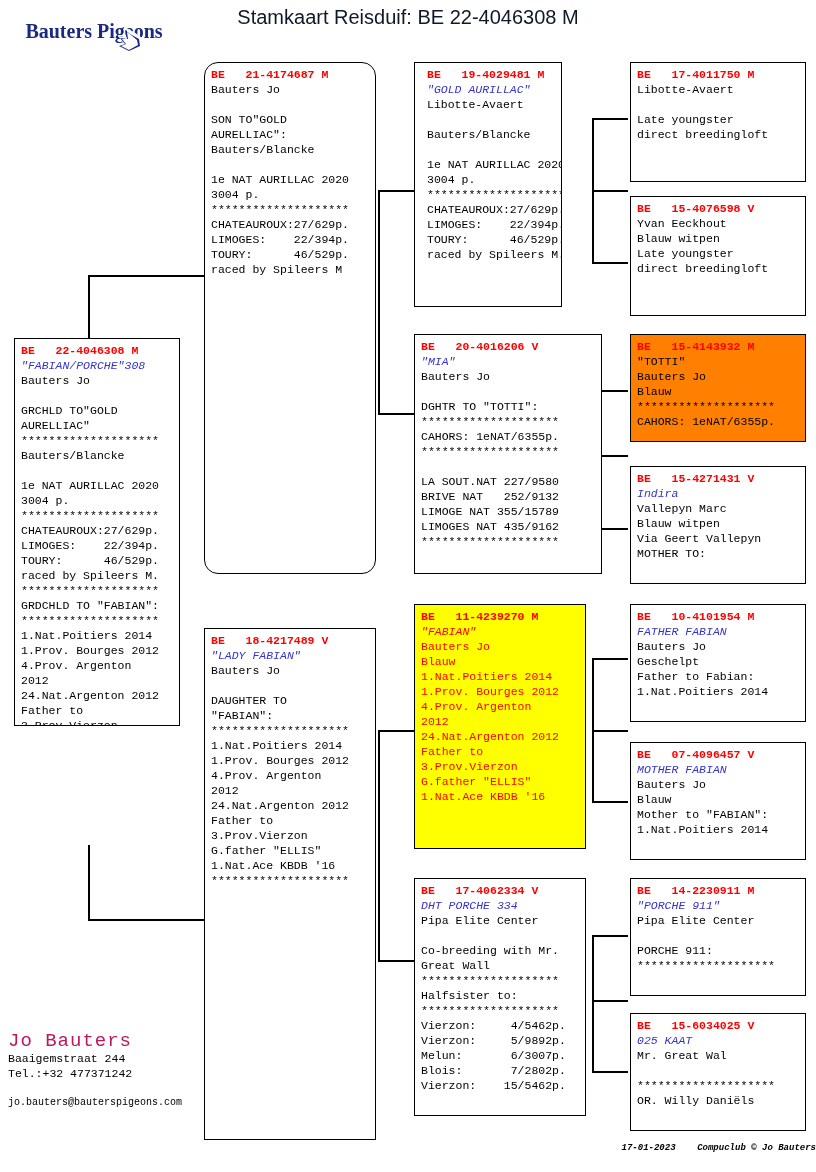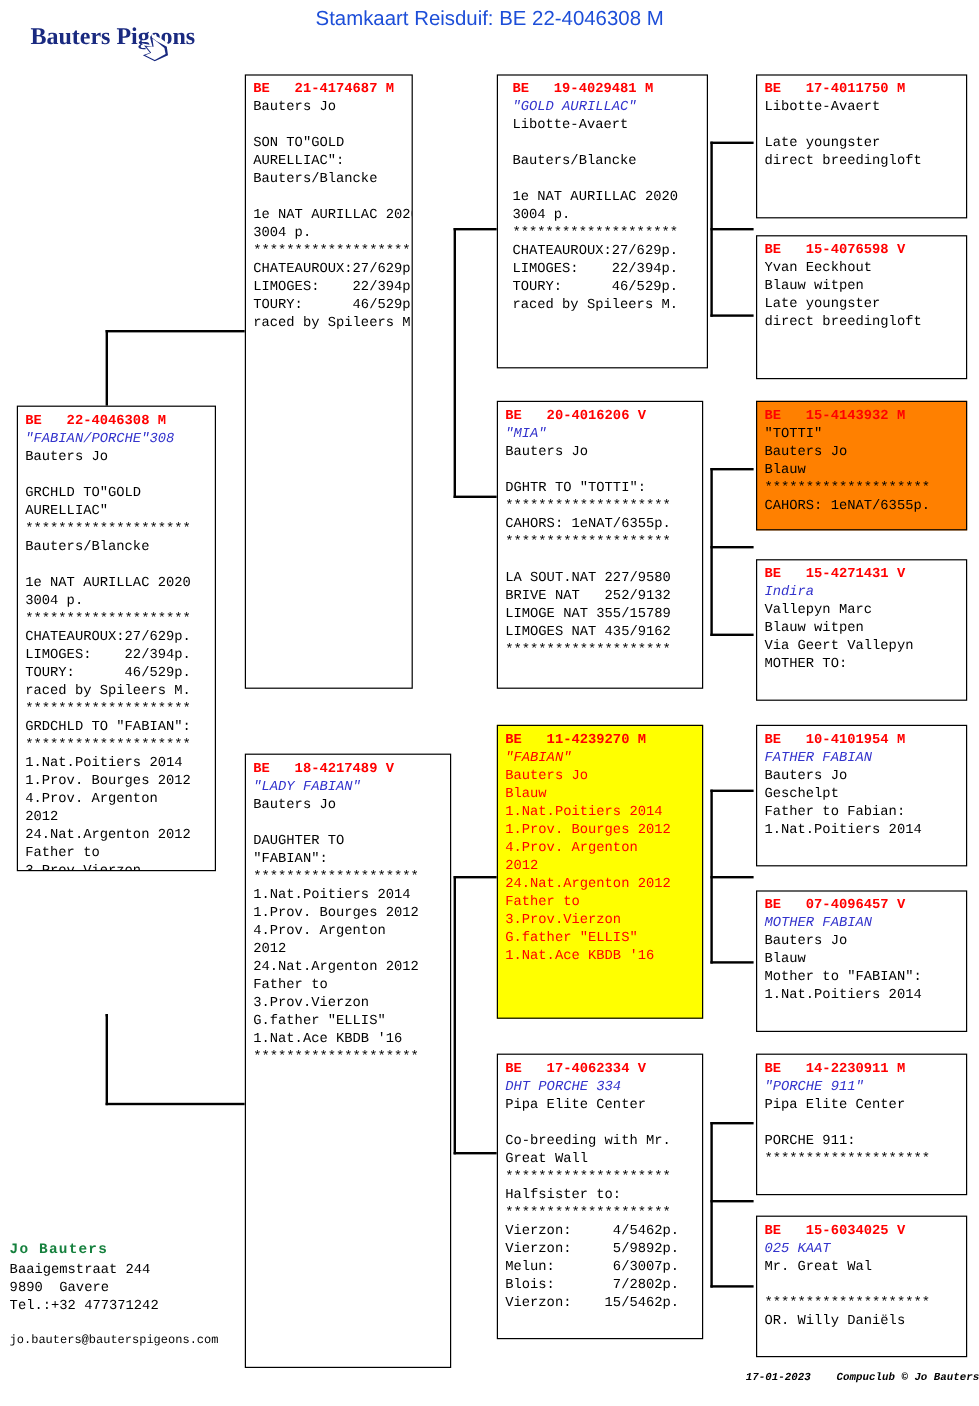--- a/index.html
+++ b/index.html
@@ -42,22 +42,22 @@
     position: absolute;
     left: 96px; top: 8px;
     width: 44px; height: 38px;
   }
 
   
   #title {
     left: 0; top: 6px; width: 816px;
     text-align: center;
     font-family: "Liberation Sans", "DejaVu Sans", sans-serif;
-    font-size: 17px;
-    color: #1d4ed8;
+    font-size: 20px;
+    color: #0f172a;
     letter-spacing: 0px;
   }
 
   
   .pbox {
     border: 1.6px solid #000;
     background: #ffffff;
     box-sizing: border-box;
     overflow: hidden;
     padding: 4px 5px 2px 6px;
@@ -89,21 +89,21 @@
   .pbox.orange .nick { color: #000000; font-style: normal; }
 
   
   .ln { background: #000000; position: absolute; }
 
   
   #owner {
     left: 8px; top: 1032px; width: 300px;
   }
   #owner .oname {
-    font-size: 12px; font-weight: bold; color: #15803d;
+    font-size: 19px; font-weight: normal; color: #be185d;
     line-height: 19px; letter-spacing: 1px;
   }
   #owner .oline {
     font-size: 11.5px; color: #000; line-height: 15px; white-space: pre;
   }
   #owner .omail {
     font-size: 10px; color: #000; line-height: 15px; margin-top: 14px;
   }
   #credit {
     left: 600px; top: 1133px; width: 216px;
@@ -187,21 +187,21 @@
 1.Prov. Bourges 2012
 4.Prov. Argenton
 2012
 24.Nat.Argenton 2012
 Father to
 3.Prov.Vierzon
 G.father "ELLIS"
 1.Nat.Ace KBDB '16</div>
 </div>
 
-<div class="abs pbox" style="left:204px; top:62px; width:140px; height:512px;">
+<div class="abs pbox" style="left:204px; top:62px; width:172px; height:512px;border-radius:14px;">
   <div class="ring">BE   21-4174687 M</div>
   <div class="nick"></div>
   <div class="lines">Bauters Jo
 
 SON TO"GOLD
 AURELLIAC":
 Bauters/Blancke
 
 1e NAT AURILLAC 2020
 3004 p.
@@ -225,37 +225,37 @@
 4.Prov. Argenton
 2012
 24.Nat.Argenton 2012
 Father to
 3.Prov.Vierzon
 G.father "ELLIS"
 1.Nat.Ace KBDB '16
 ********************</div>
 </div>
 
-<div class="abs pbox" style="left:414px; top:62px; width:176px; height:245px;padding-left:12px;">
+<div class="abs pbox" style="left:414px; top:62px; width:148px; height:245px;padding-left:12px;">
   <div class="ring">BE   19-4029481 M</div>
   <div class="nick">"GOLD AURILLAC"</div>
   <div class="lines">Libotte-Avaert
 
 Bauters/Blancke
 
 1e NAT AURILLAC 2020
 3004 p.
 ********************
 CHATEAUROUX:27/629p.
 LIMOGES:    22/394p.
 TOURY:      46/529p.
 raced by Spileers M.</div>
 </div>
 
-<div class="abs pbox" style="left:414px; top:334px; width:172px; height:240px;">
+<div class="abs pbox" style="left:414px; top:334px; width:188px; height:240px;">
   <div class="ring">BE   20-4016206 V</div>
   <div class="nick">"MIA"</div>
   <div class="lines">Bauters Jo
 
 DGHTR TO "TOTTI":
 ********************
 CAHORS: 1eNAT/6355p.
 ********************
 
 LA SOUT.NAT 227/9580
@@ -366,20 +366,19 @@
   <div class="nick">025 KAAT</div>
   <div class="lines">Mr. Great Wal
 
 ********************
 OR. Willy Daniëls</div>
 </div>
 
 <div class="abs" id="owner">
   <div class="oname">Jo Bauters</div>
   <div class="oline">Baaigemstraat 244</div>
-  <div class="oline">9890  Gavere</div>
   <div class="oline">Tel.:+32 477371242</div>
   <div class="omail">jo.bauters@bauterspigeons.com</div>
 </div>
 
 <div class="abs" id="credit">
   <span>17-01-2023</span>&nbsp;&nbsp;&nbsp;&nbsp;<span>Compuclub © Jo Bauters</span>
 </div>
 
 </body></html>

